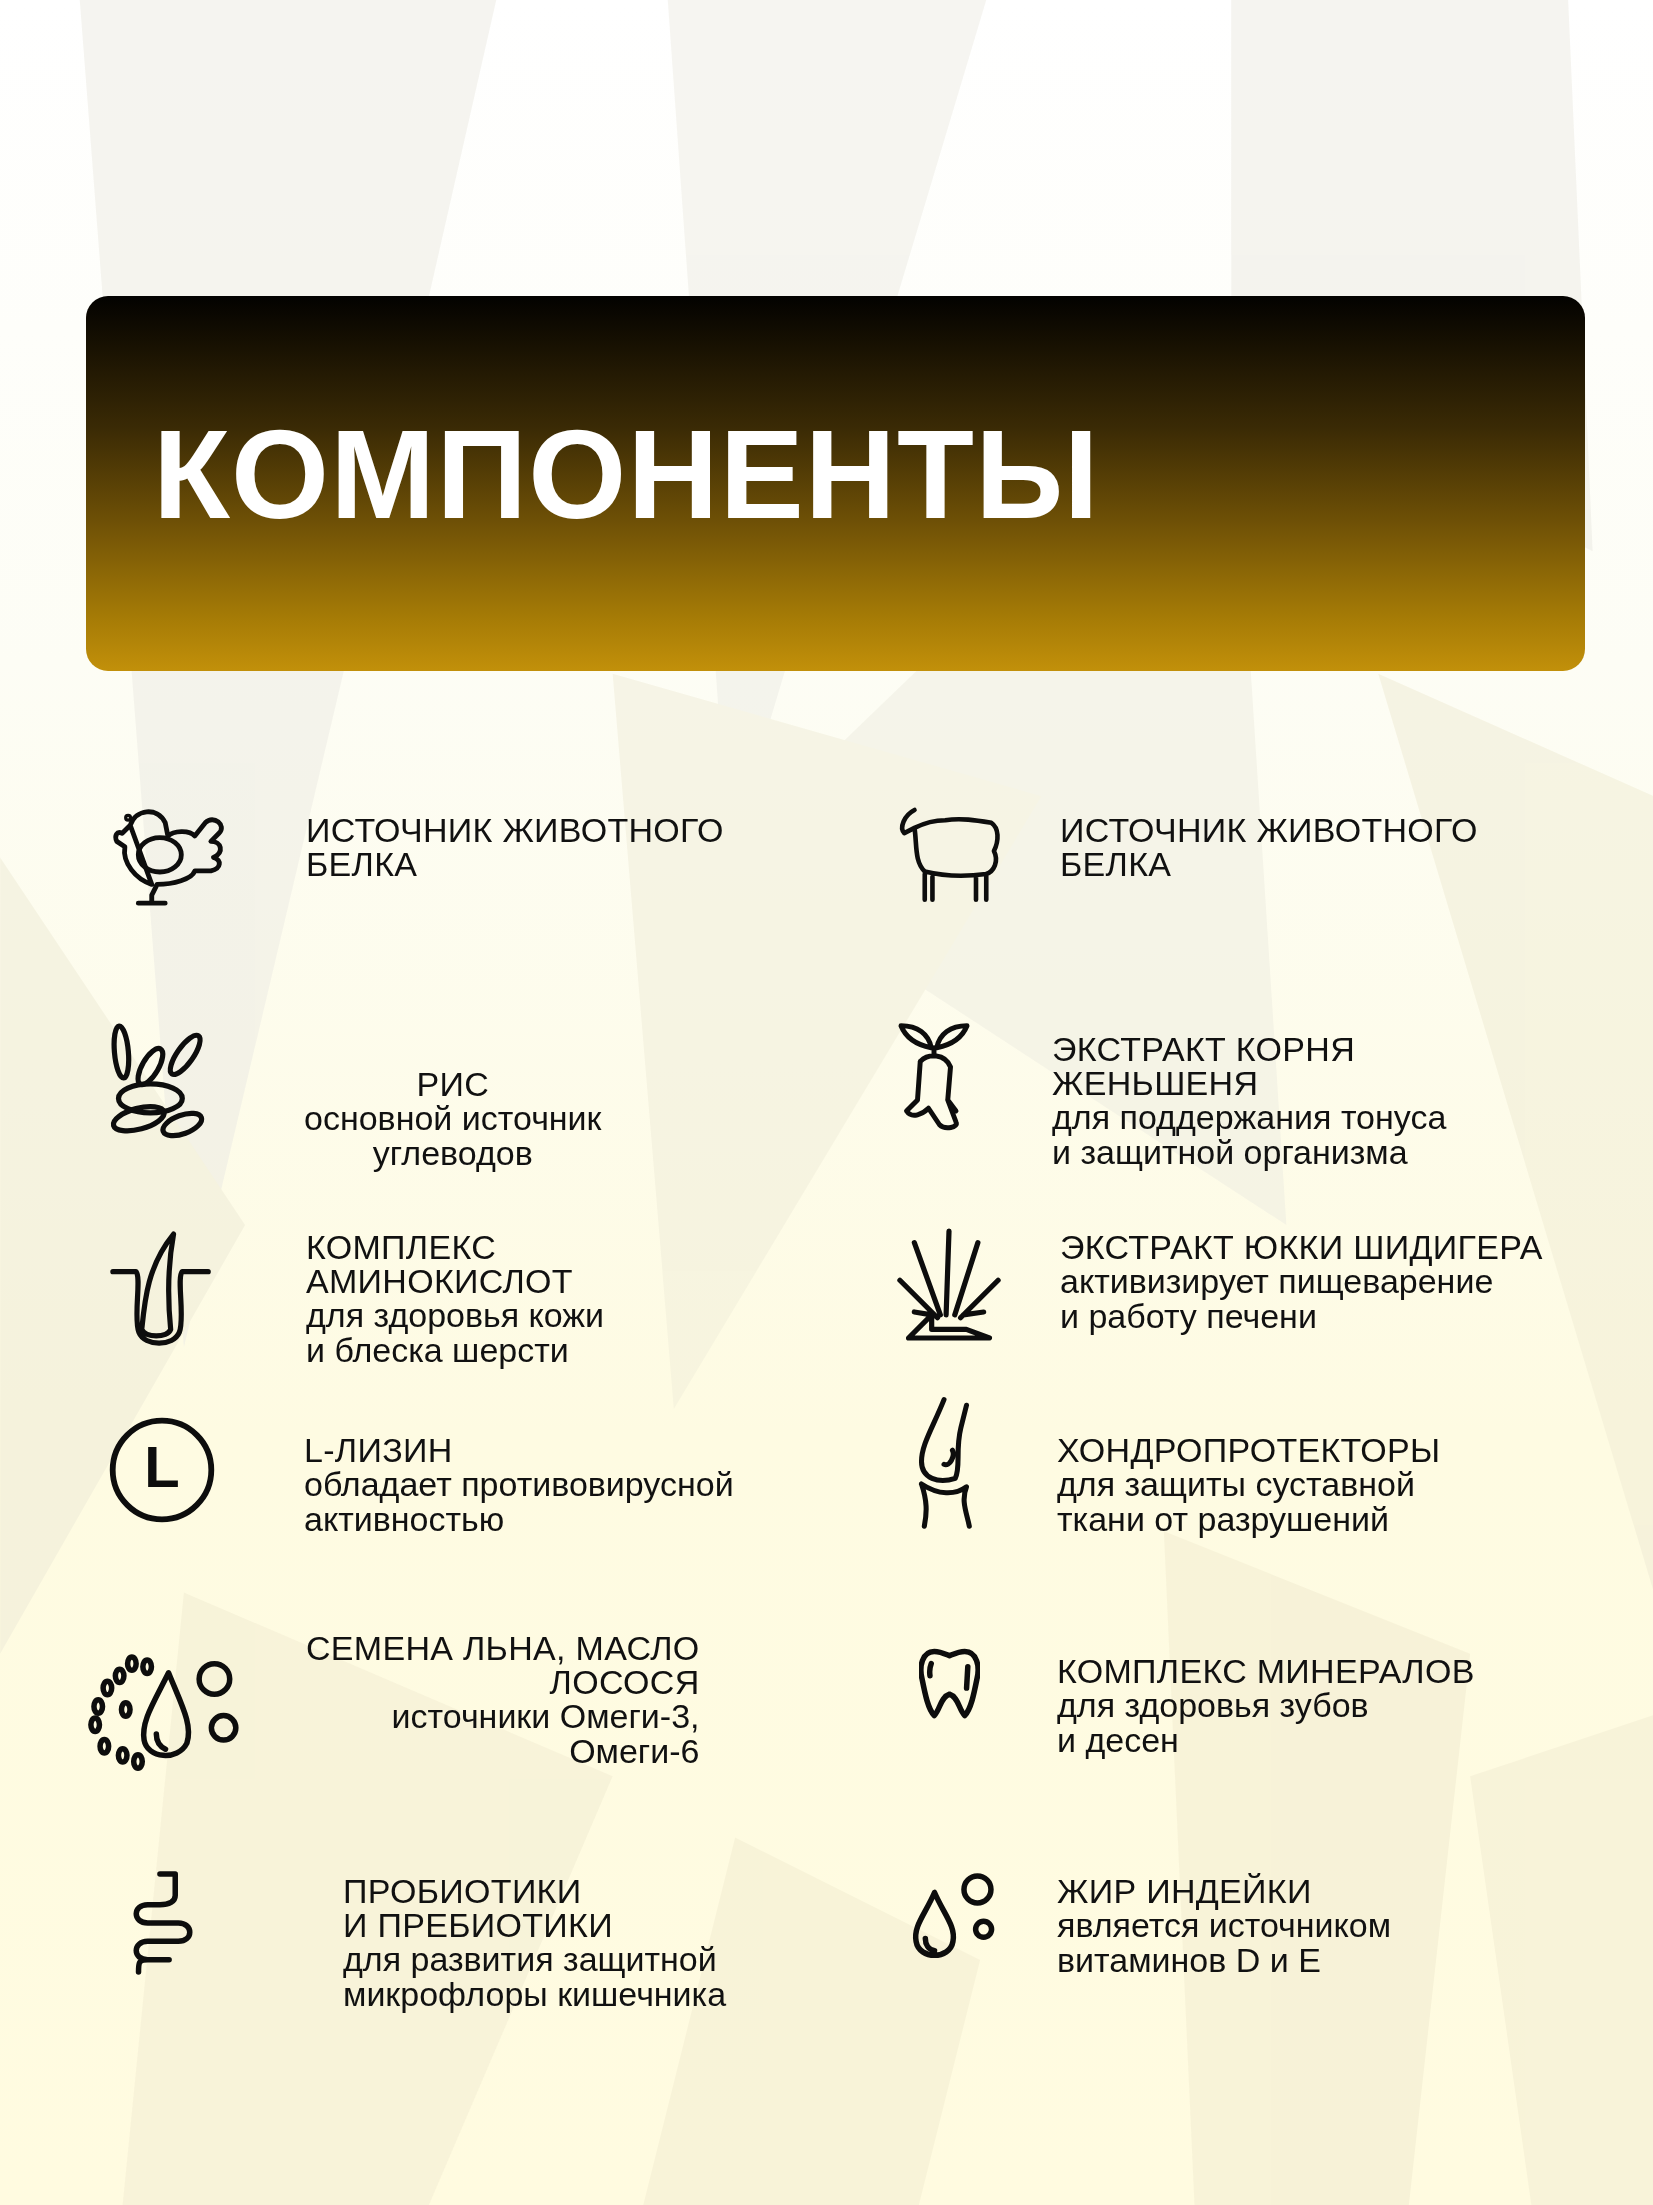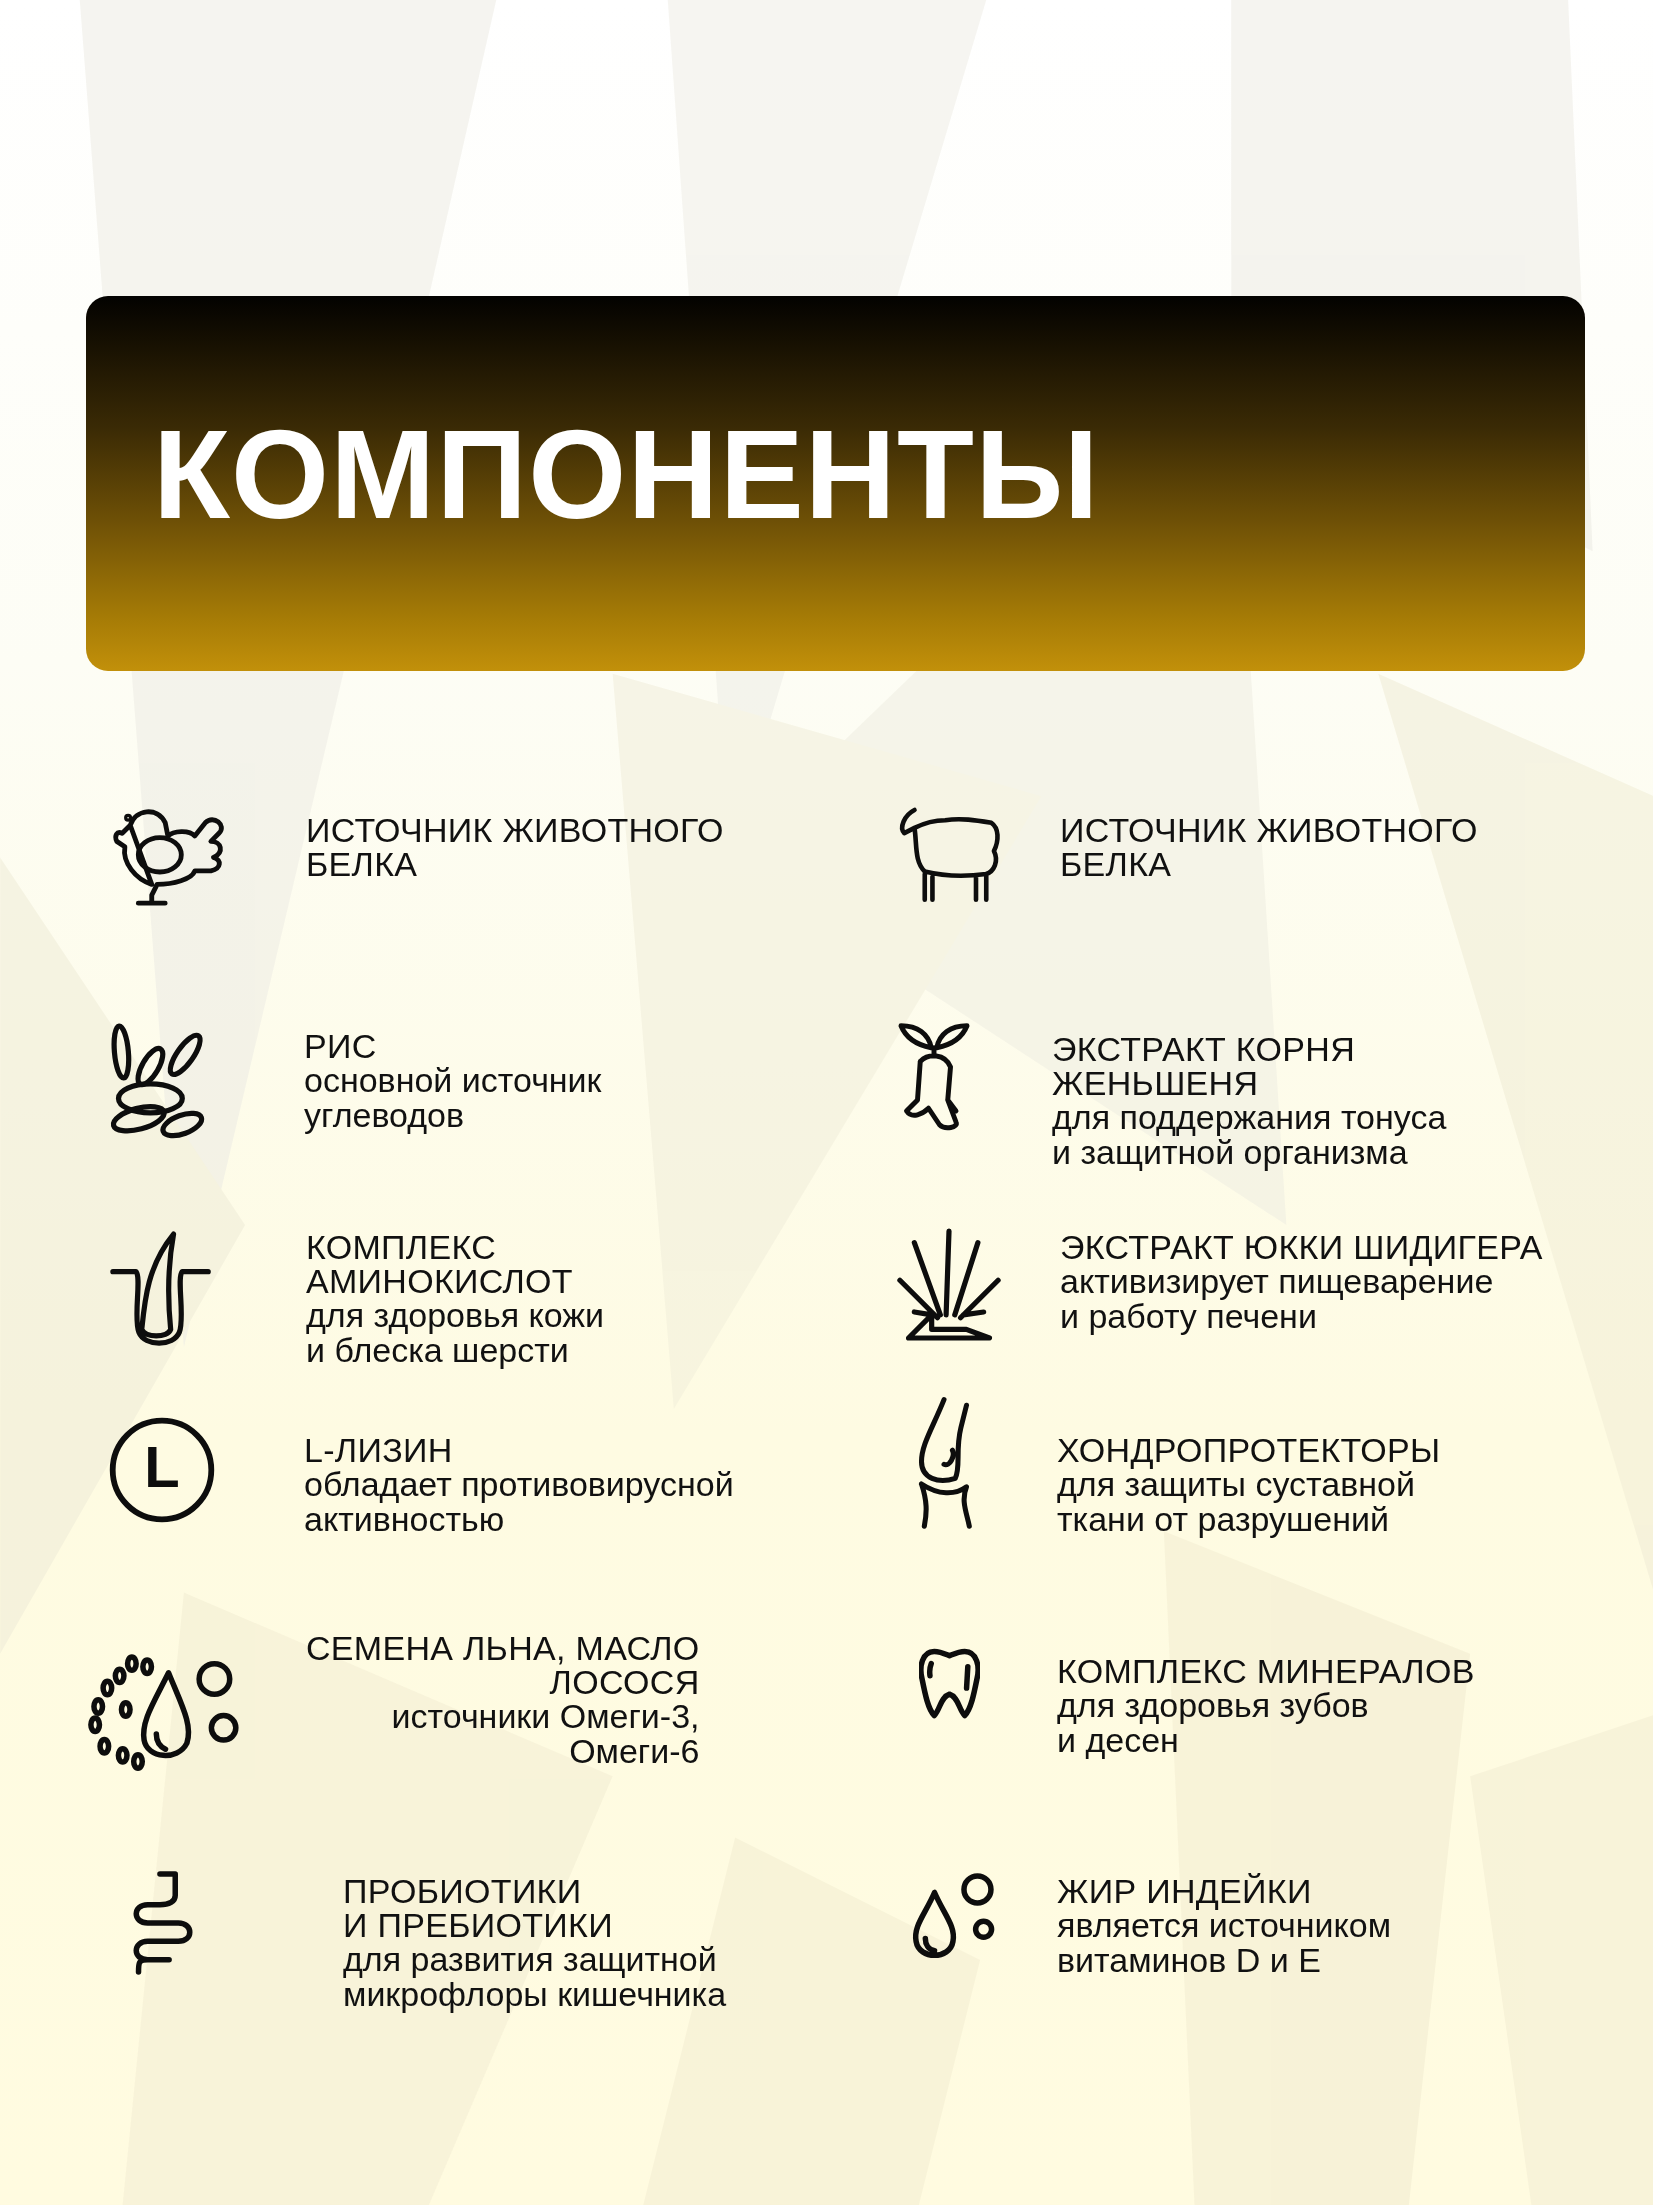--- a/index.html
+++ b/index.html
@@ -79,21 +79,21 @@
   <div class="icon" style="left:104px;top:1023px;width:116px;height:116px;">
     <svg viewBox="0 0 200 200">
         <ellipse cx="30" cy="50" rx="12" ry="45" transform="rotate(-5 30 50)"></ellipse>
         <ellipse cx="80" cy="75" rx="14" ry="35" transform="rotate(30 80 75)"></ellipse>
         <ellipse cx="140" cy="55" rx="14" ry="40" transform="rotate(35 140 55)"></ellipse>
         <ellipse cx="80" cy="130" rx="55" ry="25"></ellipse>
         <ellipse cx="60" cy="165" rx="45" ry="18" transform="rotate(-15 60 165)"></ellipse>
         <ellipse cx="135" cy="175" rx="35" ry="16" transform="rotate(-20 135 175)"></ellipse>
       </svg>
   </div>
-  <div class="text" style="left:304px;top:1029px;">
+  <div class="text" style="left:304px;top:1067px;text-align:center;">
     <span class="t-title">РИС</span>
     <span class="t-desc">основной источник
 углеводов</span>
   </div>
 
   <div class="icon" style="left:894px;top:1023px;width:80px;height:110px;">
     <svg viewBox="0 0 140 200">
         <path d="M10 5 C20 30 40 40 65 45 C60 20 40 5 10 5 Z M130 5 C120 30 100 40 75 45 C80 20 100 5 130 5 Z M70 45 L70 60 M45 70 C60 55 90 55 100 80 L95 140 L110 160 M45 70 L40 140 L20 160 C30 175 50 165 60 155 L80 185 C90 195 115 190 110 180 L95 140"></path>
       </svg>
   </div>

